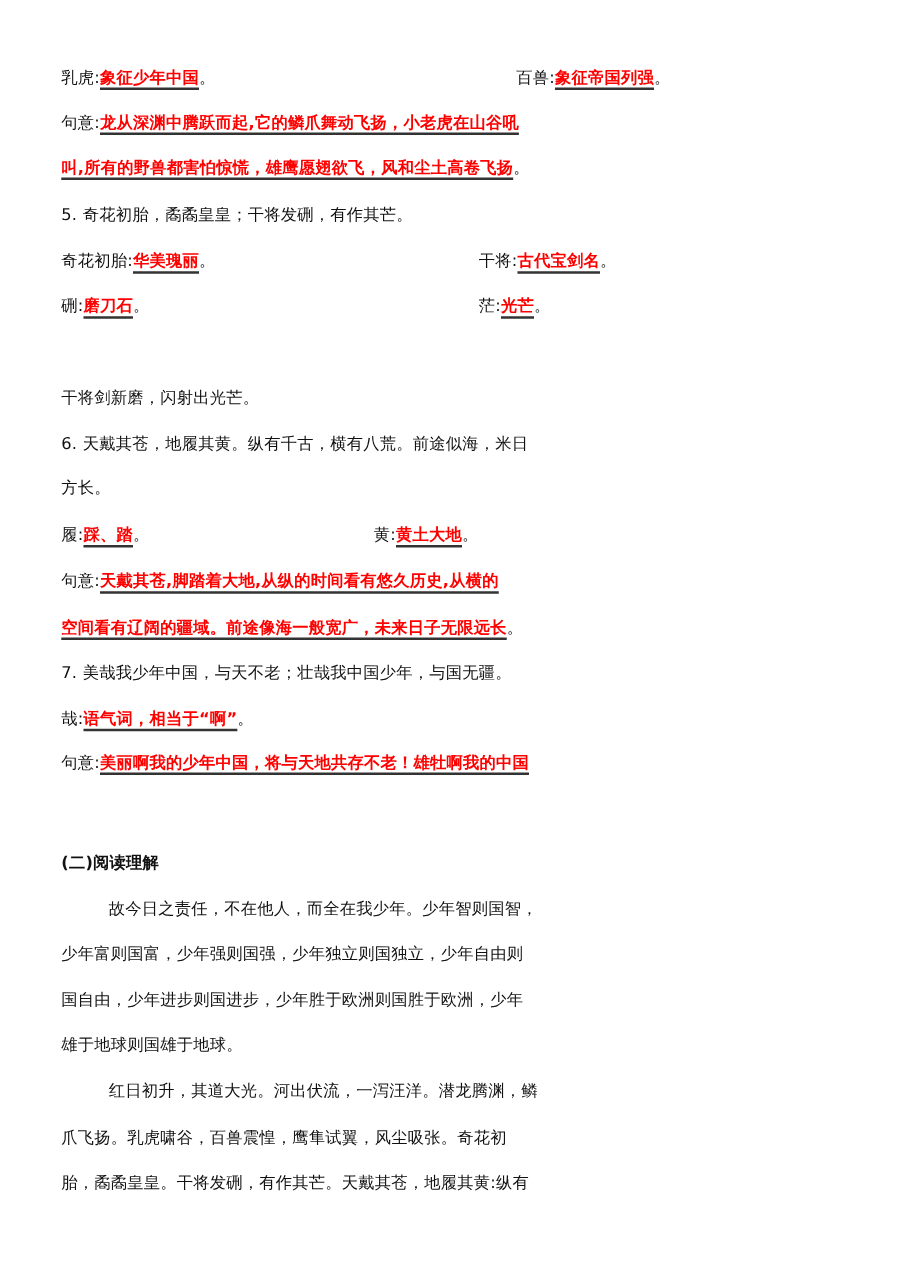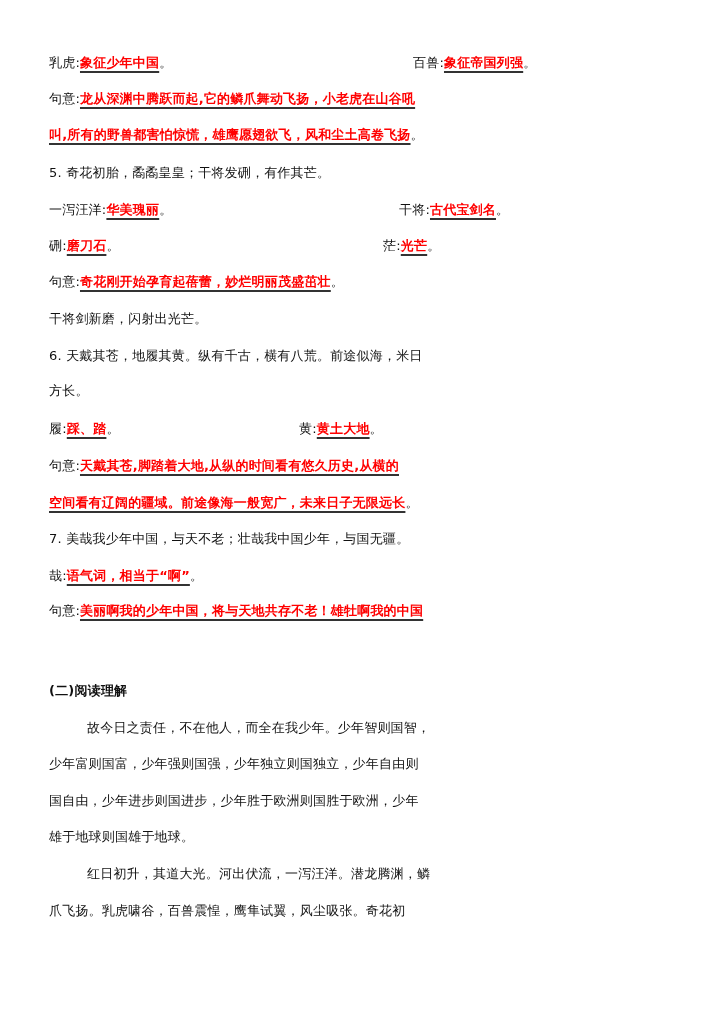--- a/index.html
+++ b/index.html
@@ -25,32 +25,29 @@
   <div class="line" style="top:86px;">
     <span>句意:</span><span class="ans">龙从深渊中腾跃而起,它的鳞爪舞动飞扬，小老虎在山谷吼</span>
   </div>
   <div class="line" style="top:122px;">
     <span class="ans">叫,所有的野兽都害怕惊慌，雄鹰愿翅欲飞，风和尘土高卷飞扬</span><span>。</span>
   </div>
 
   <div class="line" style="top:160px;">5. 奇花初胎，矞矞皇皇；干将发硎，有作其芒。</div>
 
   <div class="line" style="top:197px;">
-    <span>一泻汪洋:</span><span class="ans">华美瑰丽</span><span>。</span>
-    <span class="col2" style="left:350px;"><span>干将:</span><span class="ans">古代宝剑名</span><span>。</span></span>
+    <span>奇花初胎:</span><span class="ans">华美瑰丽</span><span>。</span>
+    <span class="col2" style="left:334px;"><span>干将:</span><span class="ans">古代宝剑名</span><span>。</span></span>
   </div>
 
   <div class="line" style="top:233px;">
     <span>硎:</span><span class="ans">磨刀石</span><span>。</span>
     <span class="col2" style="left:334px;text-align:center;"><span>茫:</span><span class="ans">光芒</span><span>。</span></span>
   </div>
 
-  <div class="line" style="top:269px;">
-    <span>句意:</span><span class="ans">奇花刚开始孕育起蓓蕾，妙烂明丽茂盛茁壮</span><span>。</span>
-  </div>
 
   <div class="line" style="top:306px;">干将剑新磨，闪射出光芒。</div>
 
   <div class="line" style="top:343px;">6. 天戴其苍，地履其黄。纵有千古，横有八荒。前途似海，米日</div>
   <div class="line" style="top:378px;">方长。</div>
 
   <div class="line" style="top:416px;">
     <span>履:</span><span class="ans">踩、踏</span><span>。</span>
     <span class="col2" style="left:250px;"><span>黄:</span><span class="ans">黄土大地</span><span>。</span></span>
   </div>
@@ -74,14 +71,15 @@
 
   <div class="line bold" style="top:678px;">(二)阅读理解</div>
 
   <div class="line indent" style="top:715px;">故今日之责任，不在他人，而全在我少年。少年智则国智，</div>
   <div class="line" style="top:751px;">少年富则国富，少年强则国强，少年独立则国独立，少年自由则</div>
   <div class="line" style="top:788px;">国自由，少年进步则国进步，少年胜于欧洲则国胜于欧洲，少年</div>
   <div class="line" style="top:824px;">雄于地球则国雄于地球。</div>
 
   <div class="line indent" style="top:861px;">红日初升，其道大光。河出伏流，一泻汪洋。潜龙腾渊，鳞</div>
   <div class="line" style="top:898px;">爪飞扬。乳虎啸谷，百兽震惶，鹰隼试翼，风尘吸张。奇花初</div>
+  <div class="line" style="top:934px;">胎，矞矞皇皇。干将发硎，有作其芒。天戴其苍，地履其黄:纵有</div>
 
 </div>
 
 </body></html>

